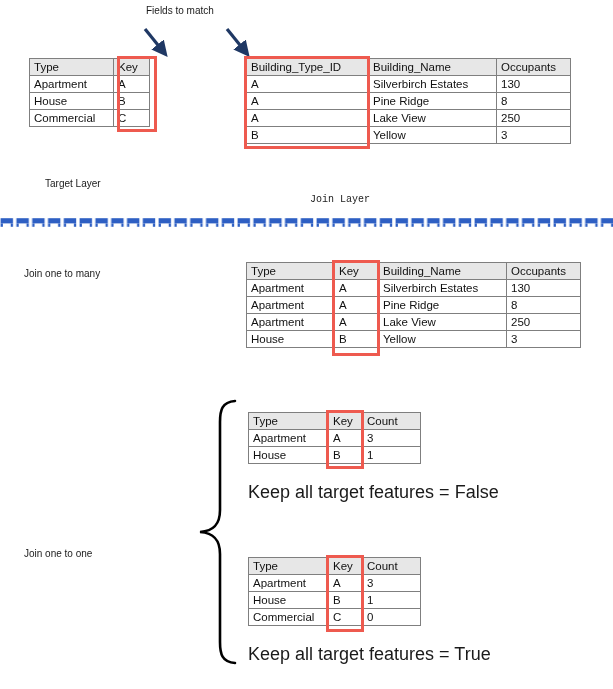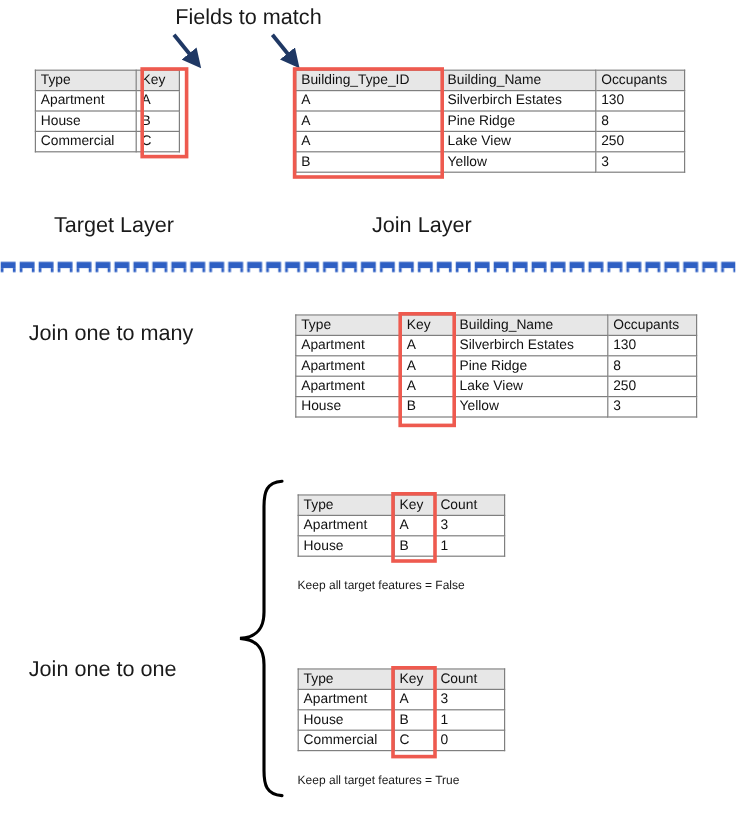--- a/index.html
+++ b/index.html
@@ -15,26 +15,26 @@
     font-family: "Liberation Sans", sans-serif;
     color: #1a1a1a;
     -webkit-font-smoothing: antialiased;
   }
 
   
   .abs { position: absolute; }
 
   
   .label {
-    font-size: 10px;
+    font-size: 18px;
     color: #1a1a1a;
     white-space: nowrap;
     line-height: 1.1;
   }
-  .label.big { font-size: 18px; }
+  .label.big { font-size: 10px; }
   .label b { font-weight: normal; }
 
   
   table.grid {
     border-collapse: collapse;
     font-size: 11.5px;
     color: #111111;
     background: #ffffff;
     table-layout: fixed;
   }
@@ -163,21 +163,21 @@
         <td>B</td>
         <td>Yellow</td>
         <td>3</td>
       </tr>
     </tbody>
   </table>
 </div>
 <div class="redbox" style="left:244px; top:56px; width:126px; height:93px;"></div>
 
 <div class="abs label big" style="left:29px; top:178px;margin-left:16px;">Target Layer</div>
-<div class="abs label big" style="left:310px; top:178px;">Join Layer</div>
+<div class="abs label big" style="left:310px; top:194px;font-family:Liberation Mono, monospace;">Join Layer</div>
 
 <svg class="divider" style="top:217px;" width="613" height="11" viewBox="0 0 613 11">
   <defs>
     <pattern id="dashpat" x="0" y="0" width="15.8" height="11" patternUnits="userSpaceOnUse">
       <rect x="0.6" y="1.2" width="12.4" height="5.2" fill="#2e5fc3"></rect>
       <rect x="0.6" y="6.4" width="2.3" height="3.4" fill="#2e5fc3"></rect>
       <rect x="10.7" y="6.4" width="2.3" height="3.4" fill="#2e5fc3"></rect>
     </pattern>
   </defs>
   <rect x="0" y="0" width="613" height="11" fill="url(#dashpat)"></rect>

